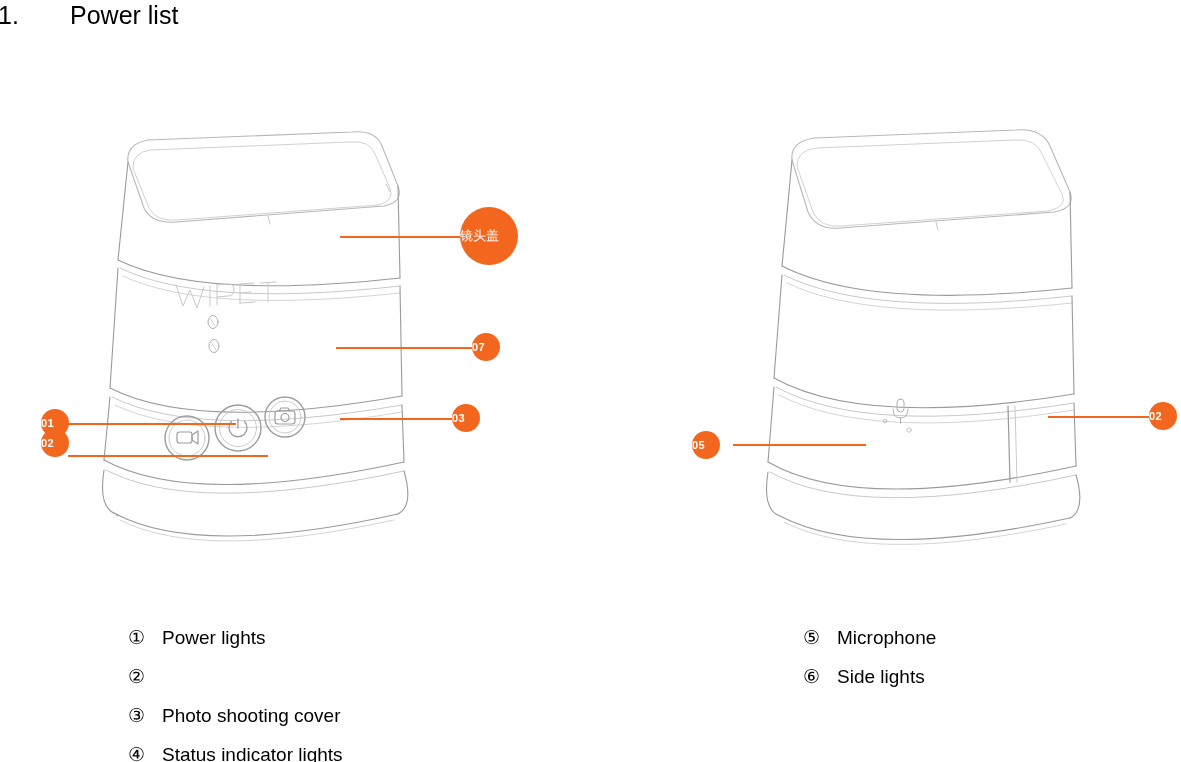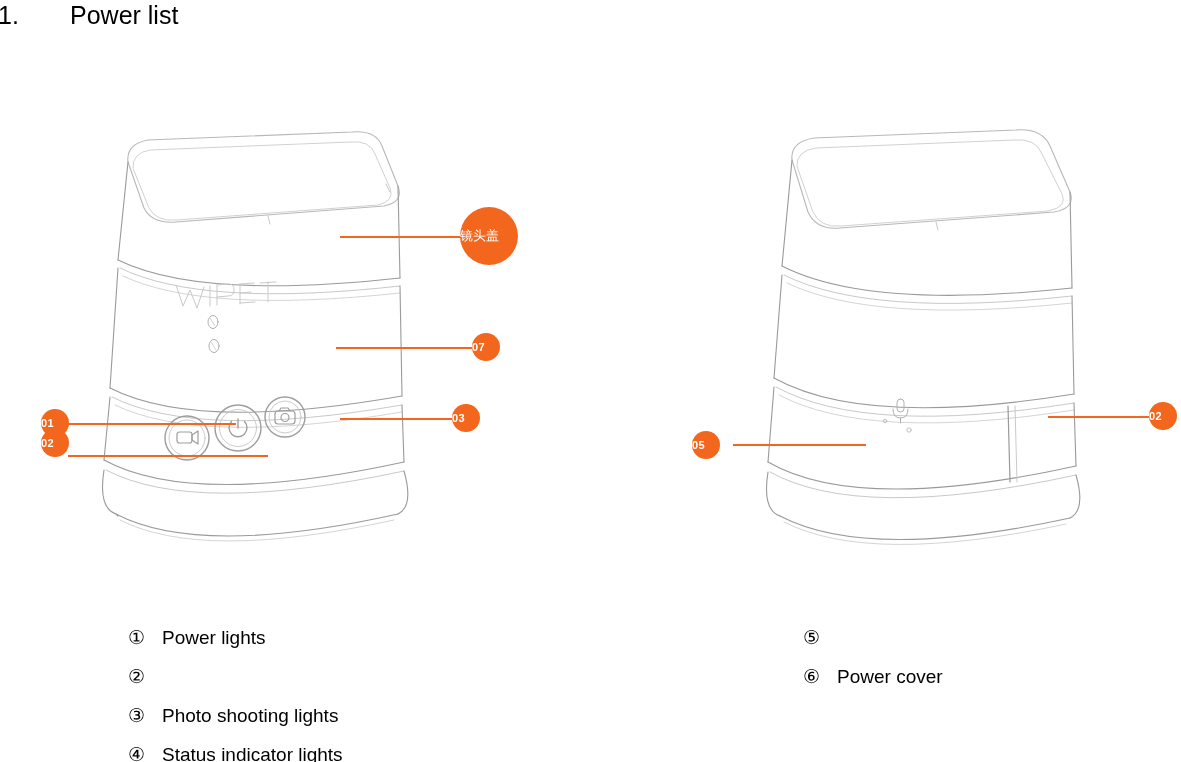--- a/index.html
+++ b/index.html
@@ -267,29 +267,30 @@
 <div id="legend-left" class="legend-column">
   <div class="legend-row">
     <span class="marker">①</span>
     <span class="label">Power lights</span>
   </div>
   <div class="legend-row">
     <span class="marker">②</span>
   </div>
   <div class="legend-row">
     <span class="marker">③</span>
-    <span class="label">Photo shooting lights</span>
+    <span class="label">Photo shooting cover</span>
   </div>
   <div class="legend-row">
     <span class="marker">④</span>
     <span class="label">Status indicator lights</span>
   </div>
 </div>
 
 <div id="legend-right" class="legend-column">
   <div class="legend-row">
     <span class="marker">⑤</span>
+    <span class="label">Microphone</span>
   </div>
   <div class="legend-row">
     <span class="marker">⑥</span>
-    <span class="label">Power cover</span>
+    <span class="label">Side lights</span>
   </div>
 </div>
 
 </body></html>

